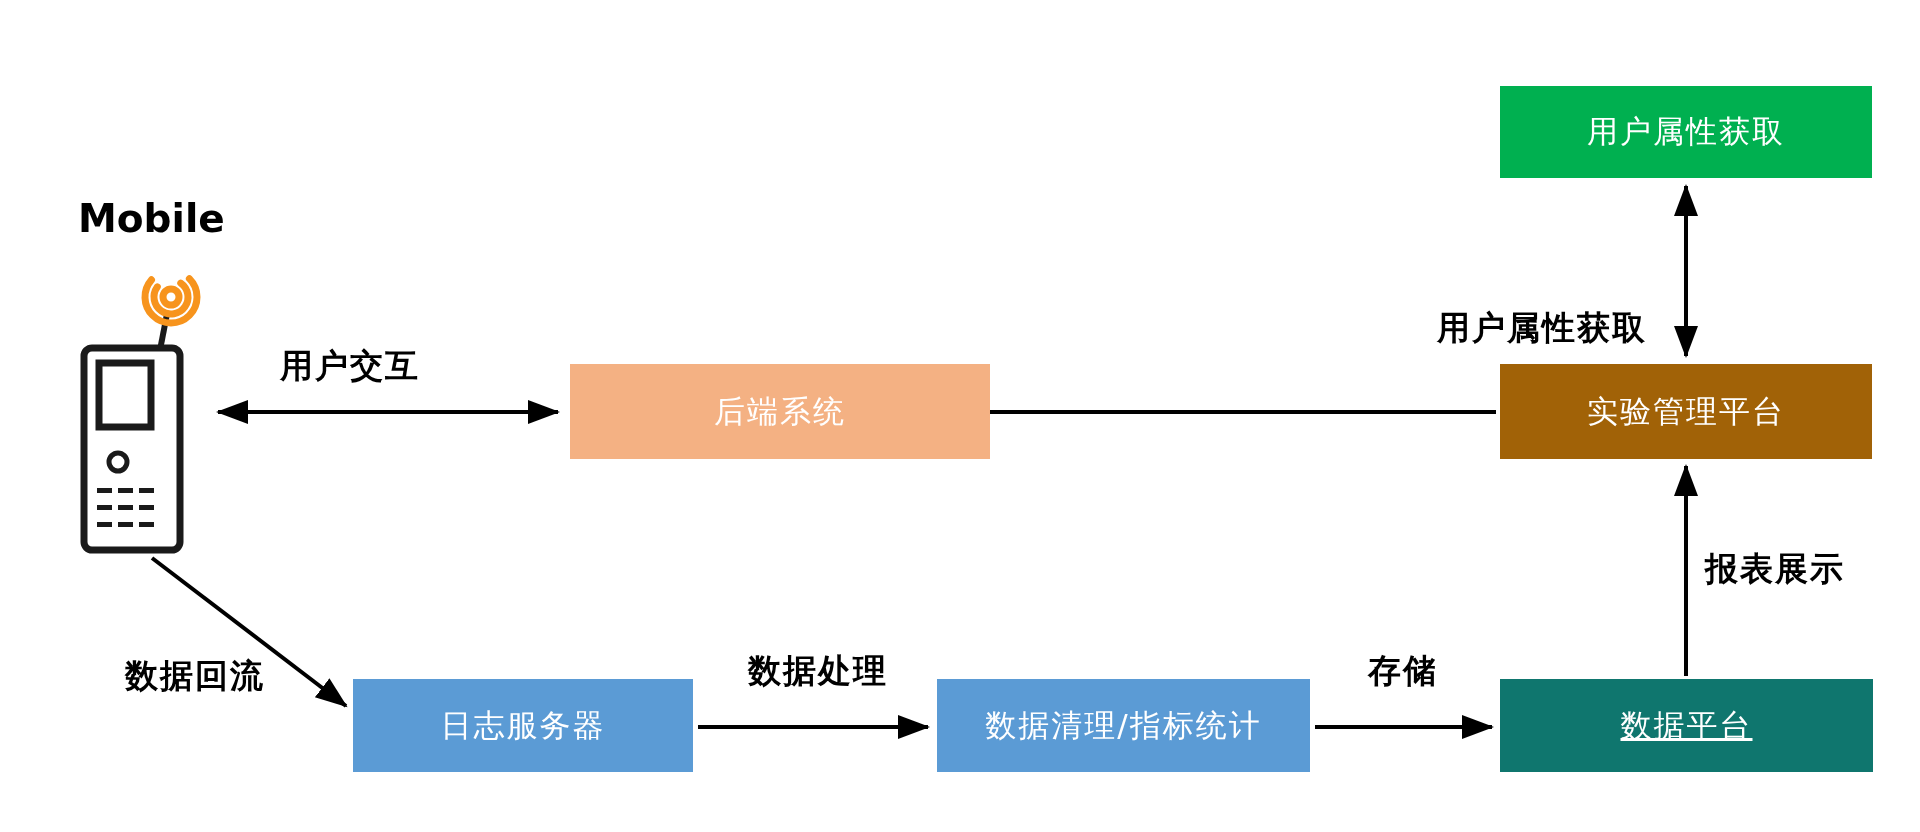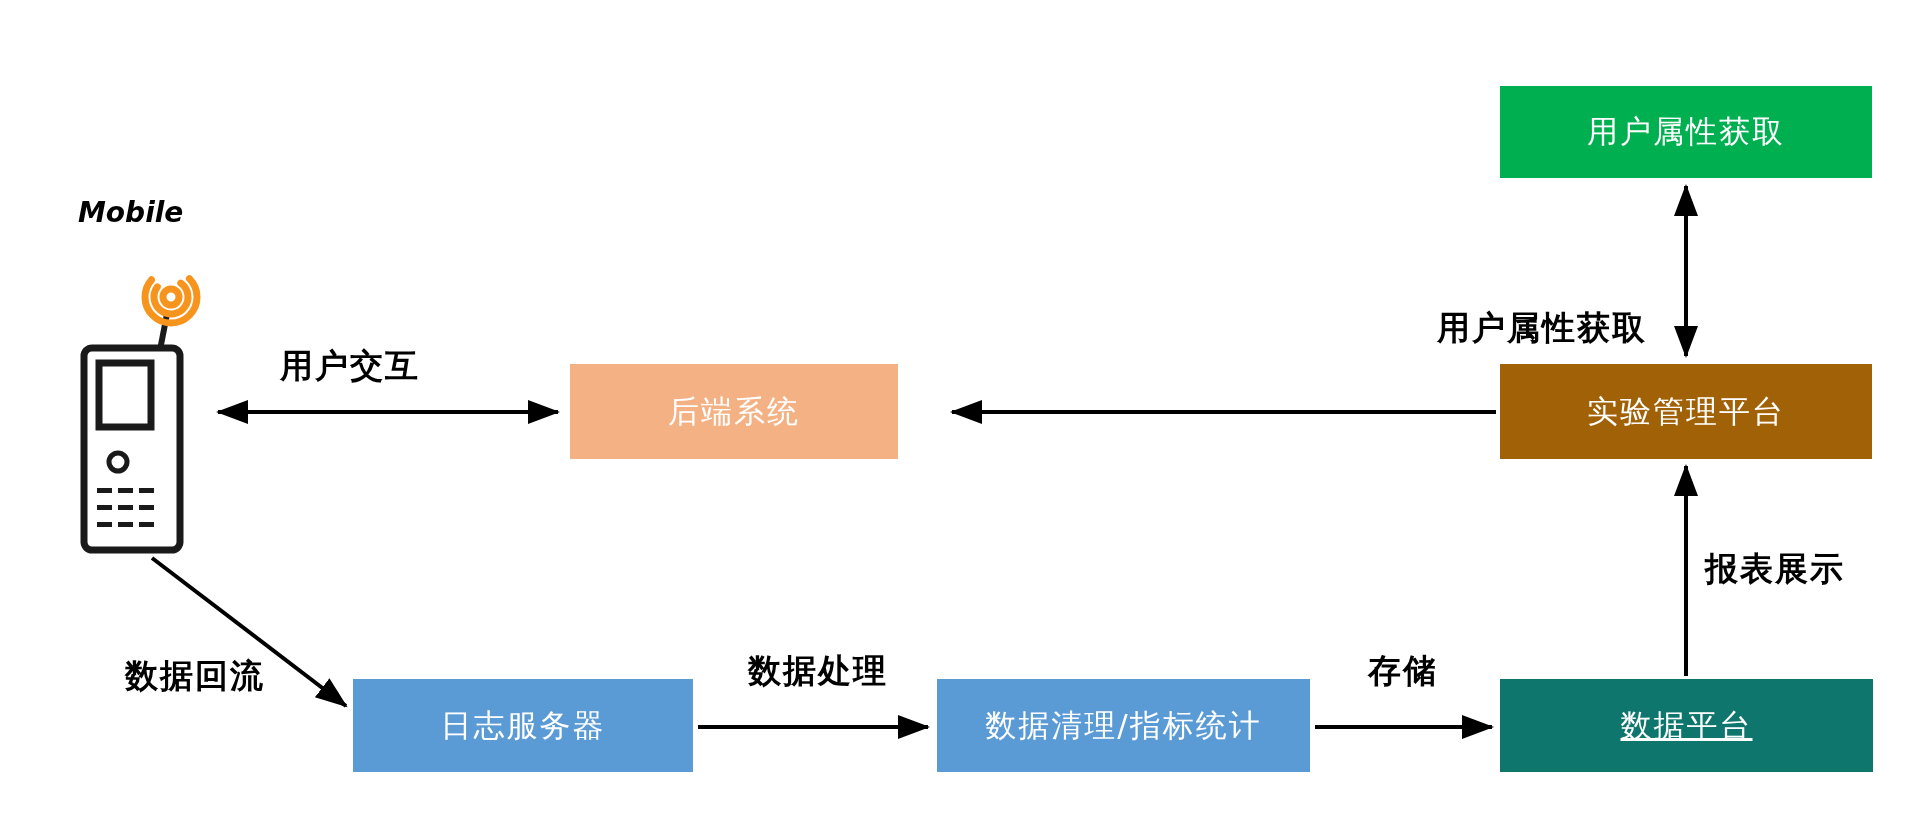--- a/index.html
+++ b/index.html
@@ -14,35 +14,35 @@
   .node{
     position:absolute;
     display:flex;align-items:center;justify-content:center;
     color:#ffffff;
     font-size:31px;
     letter-spacing:2px;
     box-sizing:border-box;
     white-space:nowrap;
   }
   .n-user-profile{left:1500px;top:86px;width:372px;height:92px;}
-  .n-backend{left:570px;top:364px;width:328px;height:95px;}
+  .n-backend{left:570px;top:364px;width:420px;height:95px;}
   .n-experiment{left:1500px;top:364px;width:372px;height:95px;}
   .n-log{left:353px;top:679px;width:340px;height:93px;}
   .n-clean{left:937px;top:679px;width:373px;height:93px;}
   .n-data{left:1500px;top:679px;width:373px;height:93px;}
   .edge-label{
     position:absolute;
     color:#000;
     font-size:33px;
     font-weight:700;
     letter-spacing:2px;
     white-space:nowrap;
     line-height:1.1;
   }
-  .l-mobile{left:78px;top:198px;font-size:28px;letter-spacing:0;font-style:italic;}
+  .l-mobile{left:78px;top:198px;font-size:39px;letter-spacing:0;}
   .l-user-interaction{left:280px;top:348px;}
   .l-config-push{left:1098px;top:348px;}
   .l-user-attr{left:1437px;top:262px;margin-top:48px;}
   .l-data-backflow{left:93px;top:658px;margin-left:32px;}
   .l-data-process{left:748px;top:653px;}
   .l-store{left:1368px;top:653px;}
   .l-report{left:1705px;top:551px;}
 </style>
 </head>
 <body>

